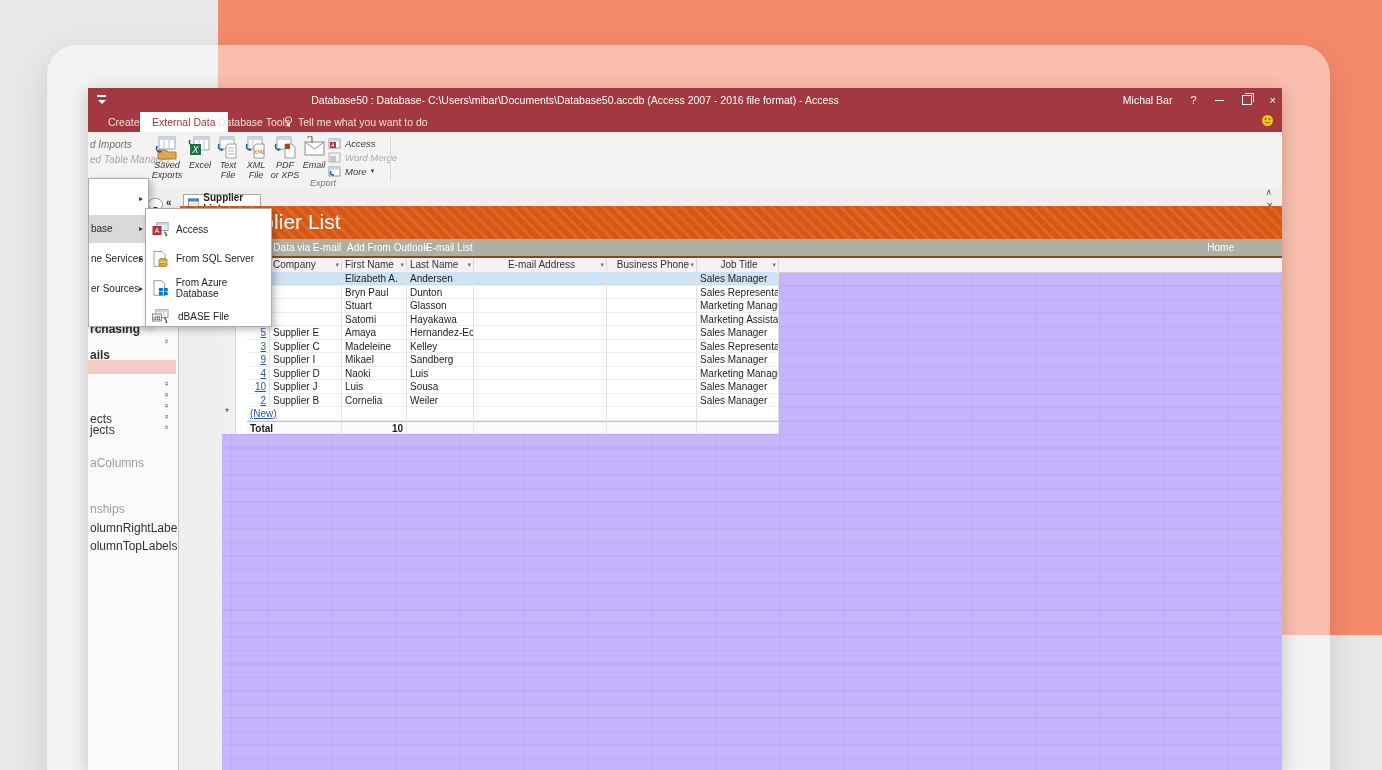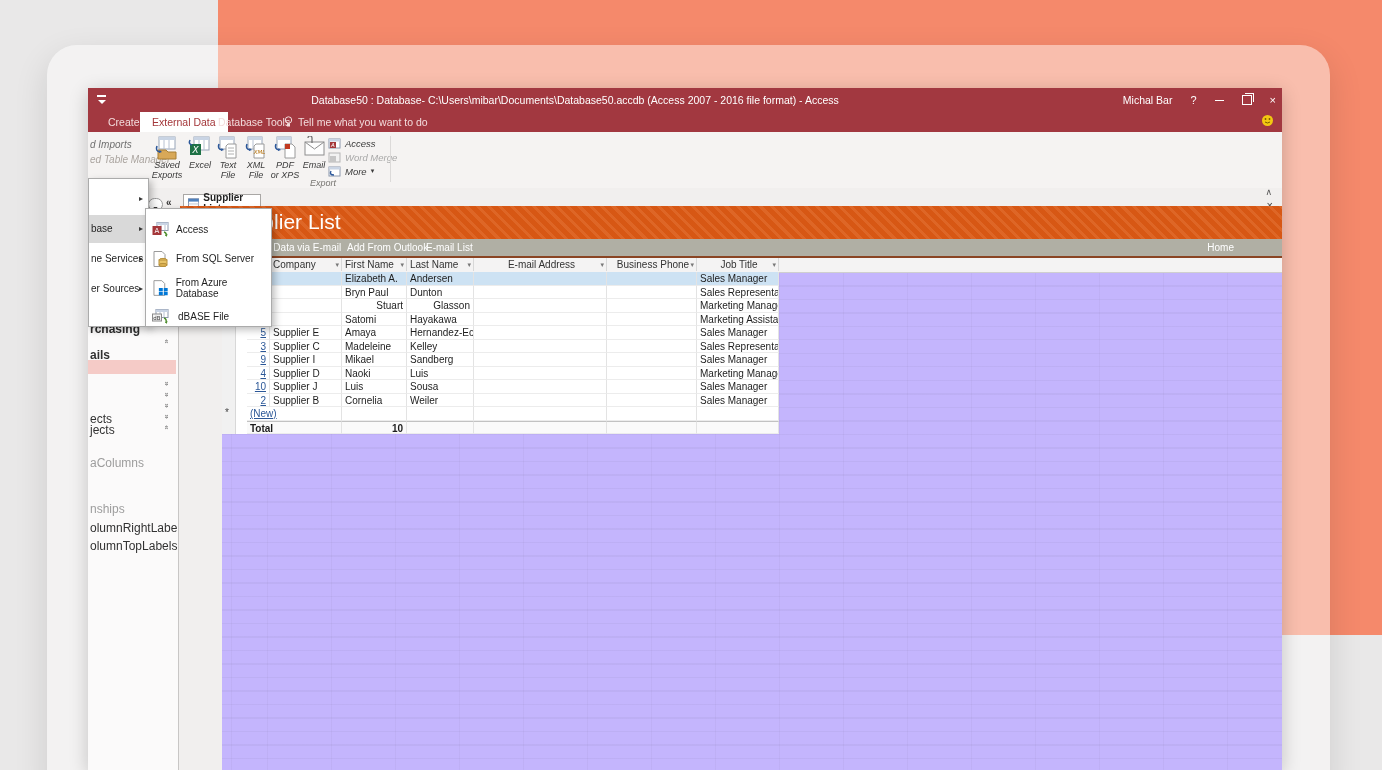--- a/index.html
+++ b/index.html
@@ -323,21 +323,21 @@
               </div>
               <div class="drow" style="top: 13.5px;">
                 <div class="dcell idlink" style="left: 12px; width: 23px;"></div>
                 <div class="dcell " style="left: 35px; width: 72px;"></div>
                 <div class="dcell " style="left: 107px; width: 65px;">Bryn Paul</div>
                 <div class="dcell " style="left: 172px; width: 67px;">Dunton</div>
                 <div class="dcell " style="left: 239px; width: 133px;"></div>
                 <div class="dcell " style="left: 372px; width: 90px;"></div>
                 <div class="dcell " style="left: 462px; width: 82px;">Sales Representati</div>
               </div>
-              <div class="drow" style="top: 27px; text-align: right;">
+              <div class="drow" style="top: 27px;">
                 <div class="dcell idlink" style="left: 12px; width: 23px;"></div>
                 <div class="dcell " style="left: 35px; width: 72px;"></div>
                 <div class="dcell " style="left: 107px; width: 65px;">Stuart</div>
                 <div class="dcell " style="left: 172px; width: 67px;">Glasson</div>
                 <div class="dcell " style="left: 239px; width: 133px;"></div>
                 <div class="dcell " style="left: 372px; width: 90px;"></div>
                 <div class="dcell " style="left: 462px; width: 82px;">Marketing Manage</div>
               </div>
               <div class="drow" style="top: 40.5px;">
                 <div class="dcell idlink" style="left: 12px; width: 23px;"></div>

